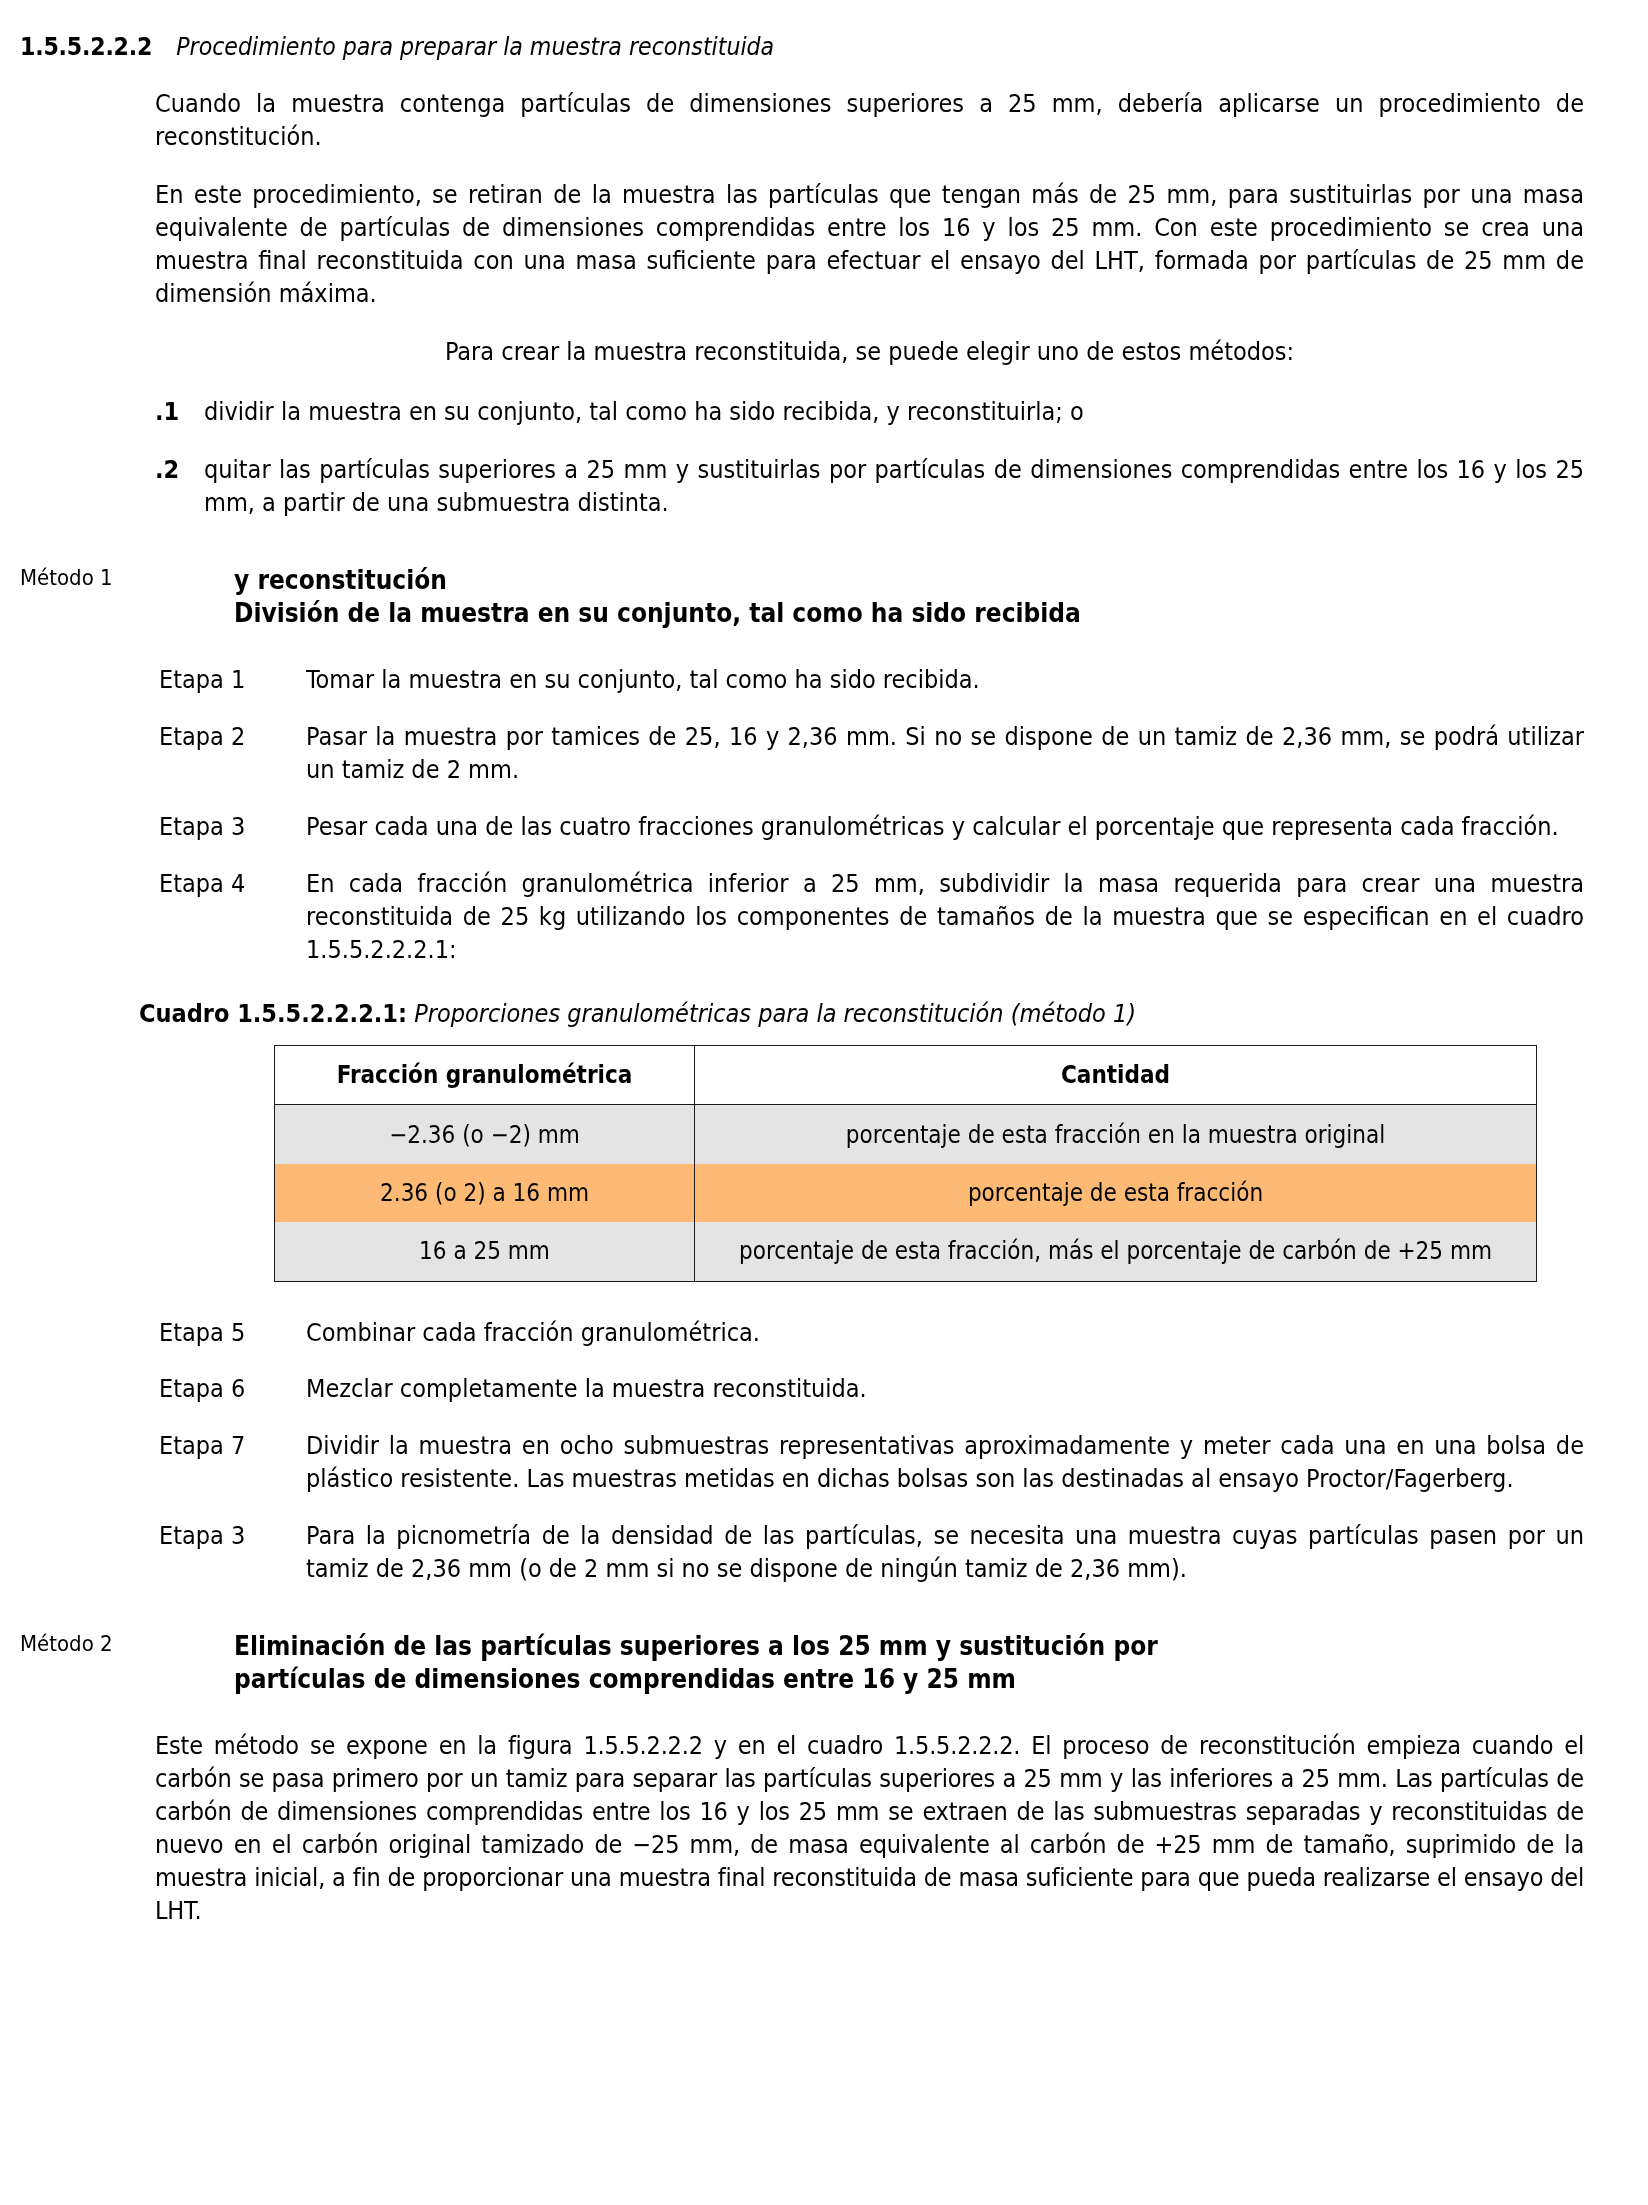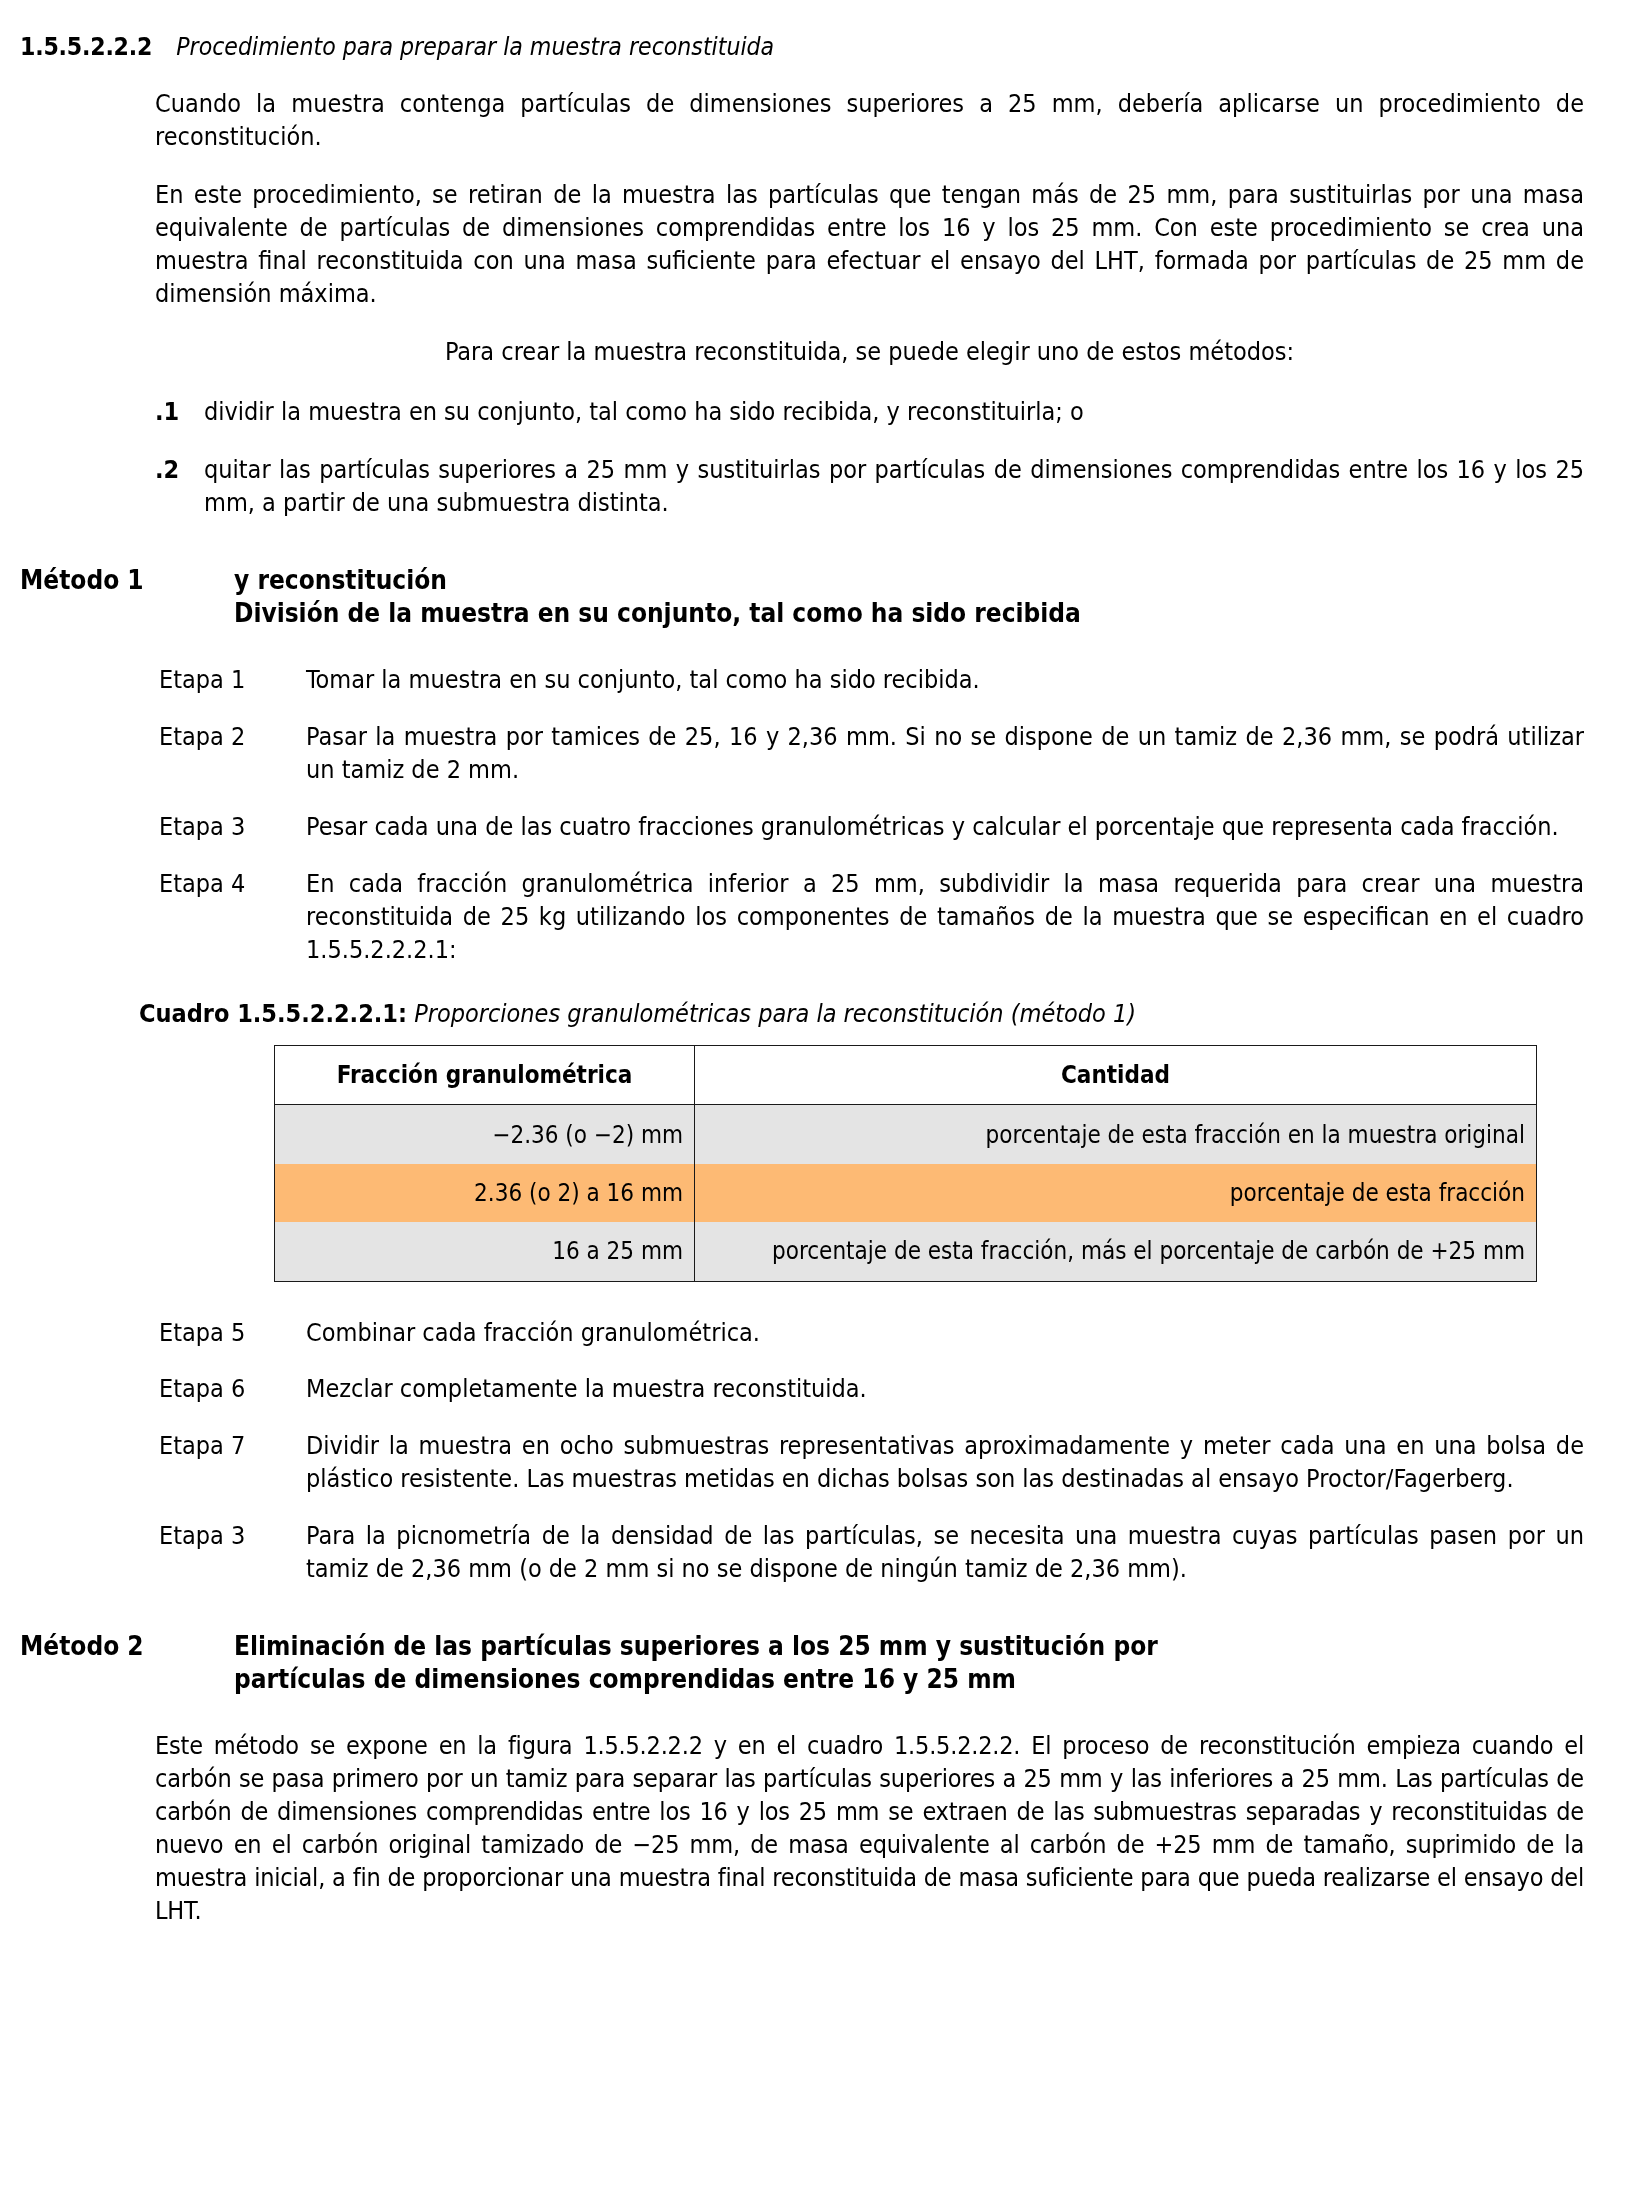--- a/index.html
+++ b/index.html
@@ -70,22 +70,22 @@
   }
 
   
   .metodo {
     display: flex;
     margin-top: 44px;
     margin-bottom: 35px;
   }
   .metodo-lbl {
     flex: 0 0 214px;
-    font-weight: bold;
-    font-size: 26px;
+    font-weight: normal;
+    font-size: 22px;
     line-height: 1.26;
     margin-left: 0;
   }
   .metodo-title {
     flex: 1 1 auto;
     font-weight: bold;
     font-size: 26px;
     line-height: 1.26;
   }
 
@@ -137,21 +137,21 @@
     font-weight: bold;
     text-align: center;
     background: #ffffff;
     border-bottom: 1.6px solid #1a1a1a;
     height: 41px;
   }
   table.gran thead th.c1 { border-right: 1.6px solid #1a1a1a; width: 397px; }
   table.gran tbody td.c1 { border-right: 1.6px solid #1a1a1a; width: 397px; }
   table.gran tbody tr.shade td { background: #e4e4e4; }
   table.gran tbody tr.plain td { background: #fdba74; }
-  table.gran tbody td { height: 41px; text-align: right; }
+  table.gran tbody td { height: 41px; text-align: center; }
 
   
   .tight { letter-spacing: -0.2px; }
 </style>
 </head>
 <body>
 
 <div class="page">
 
   <div class="sec-head">

